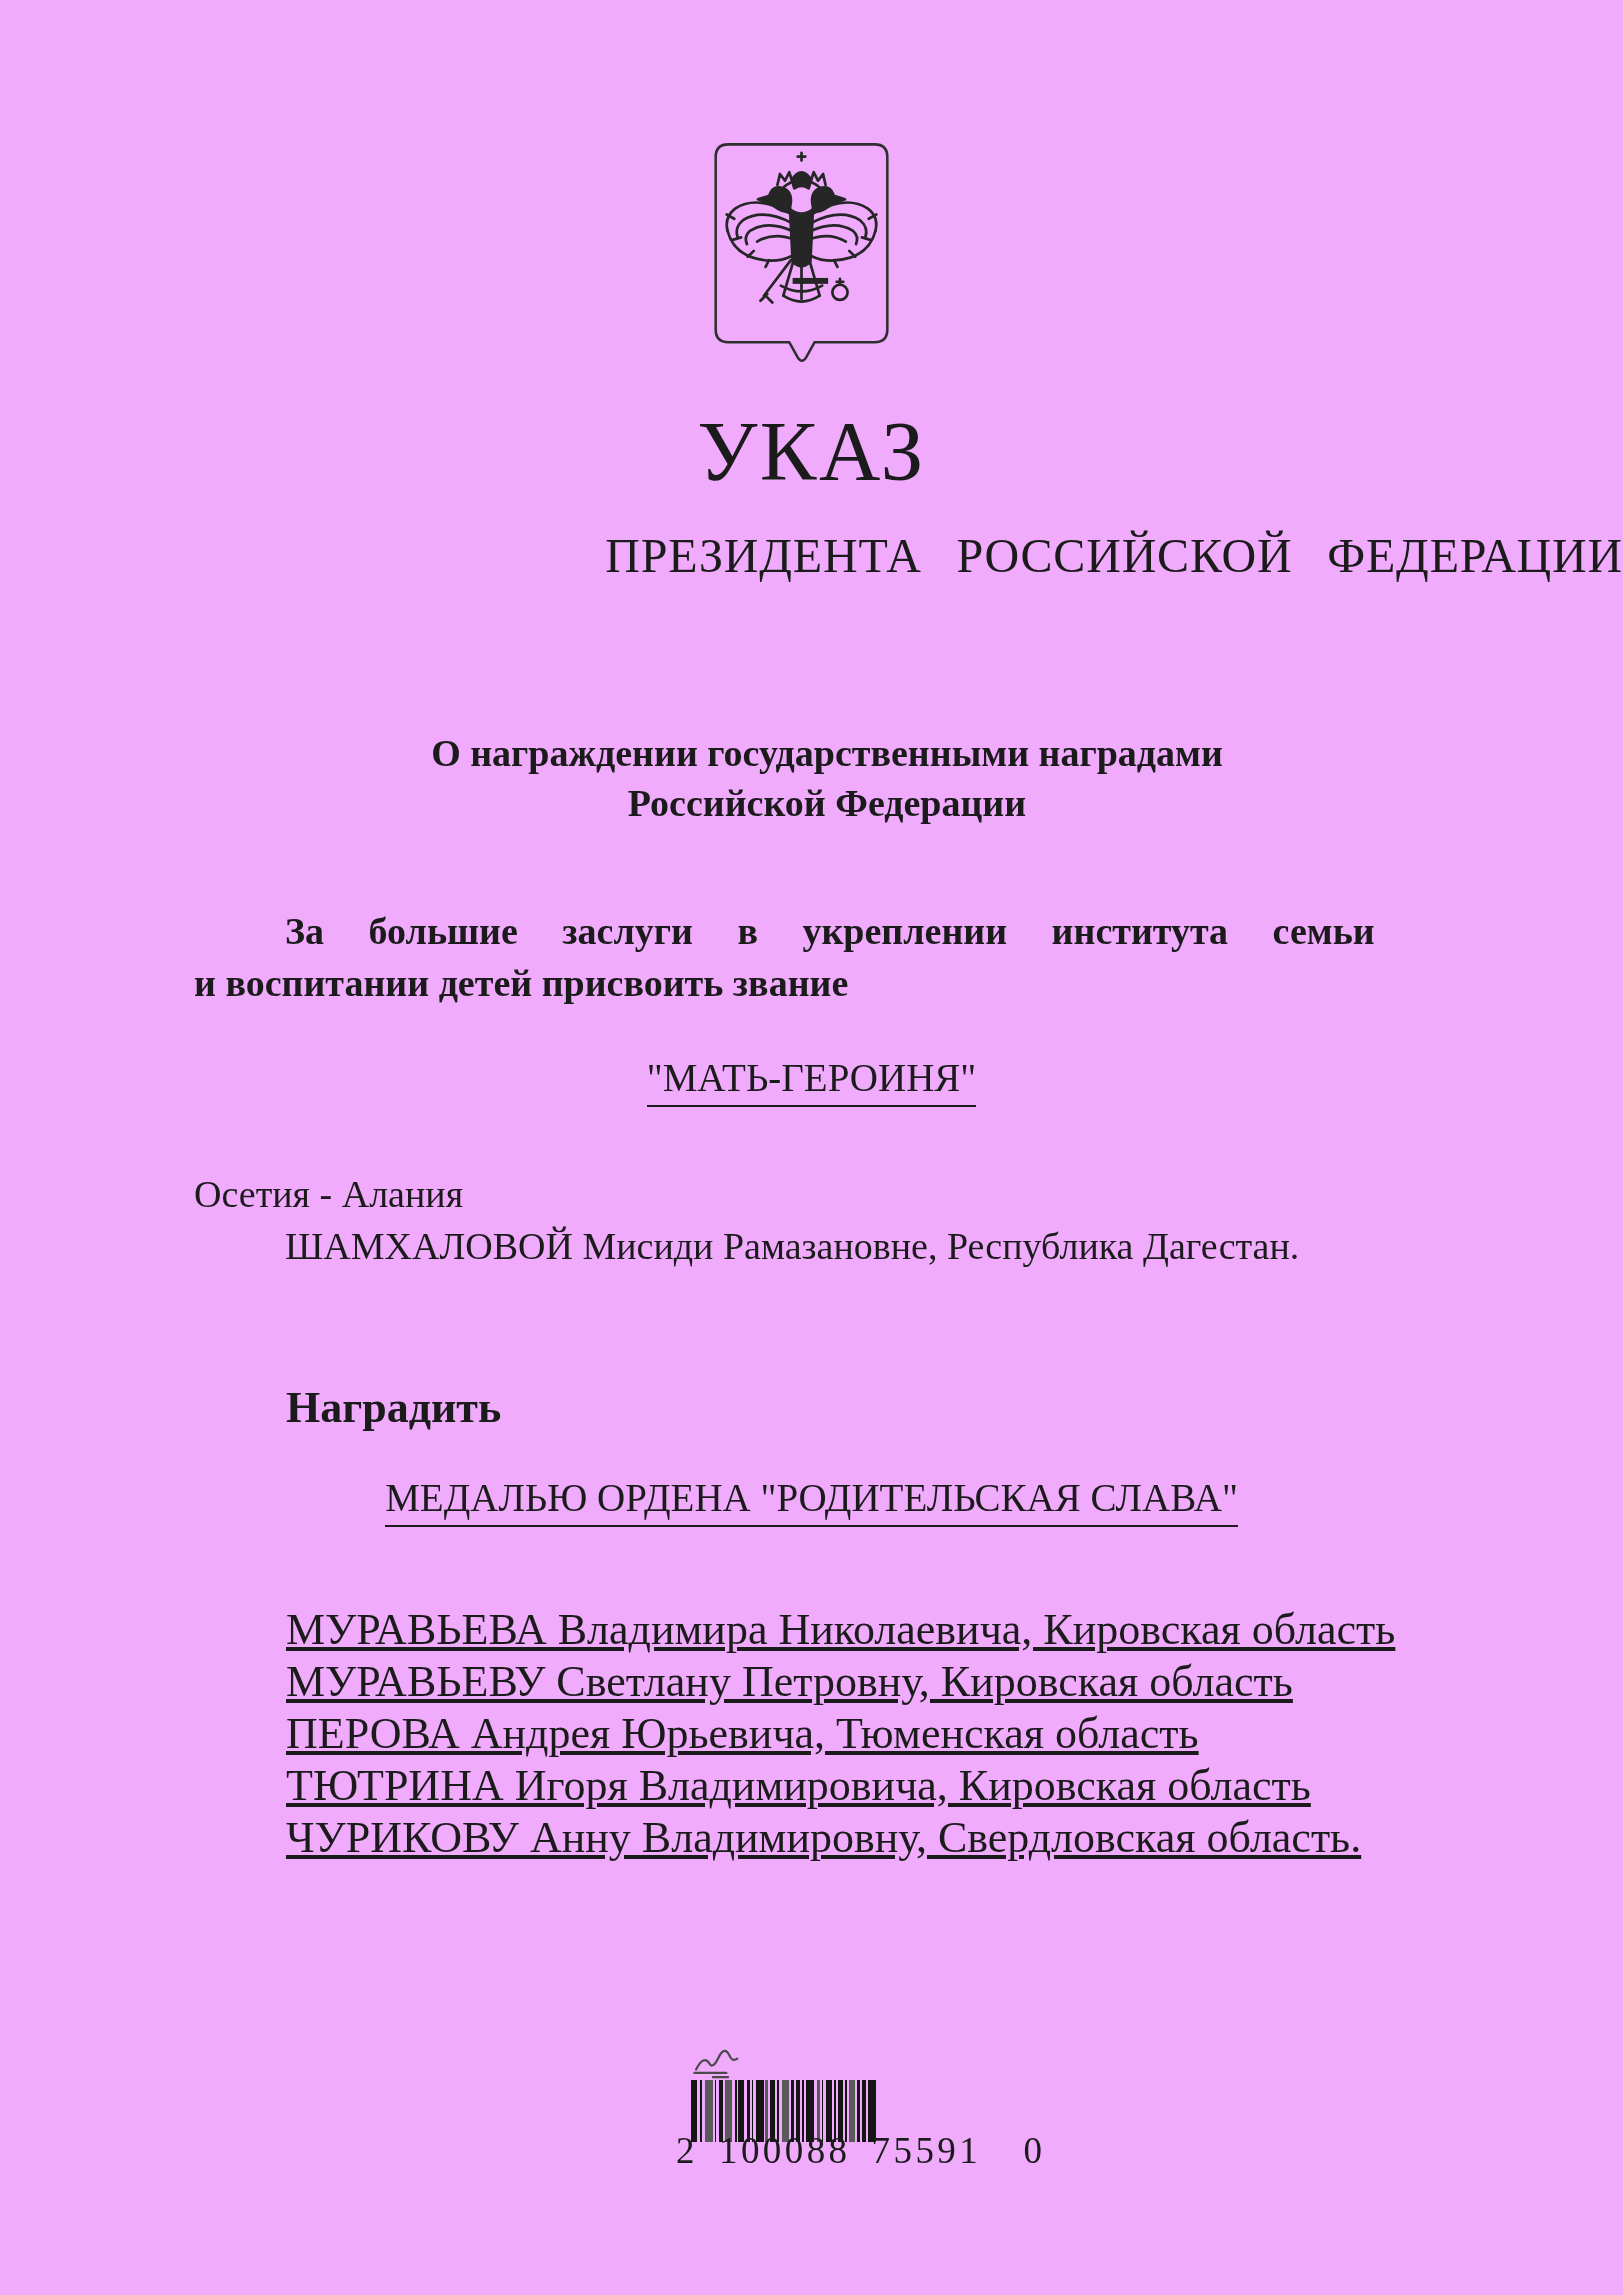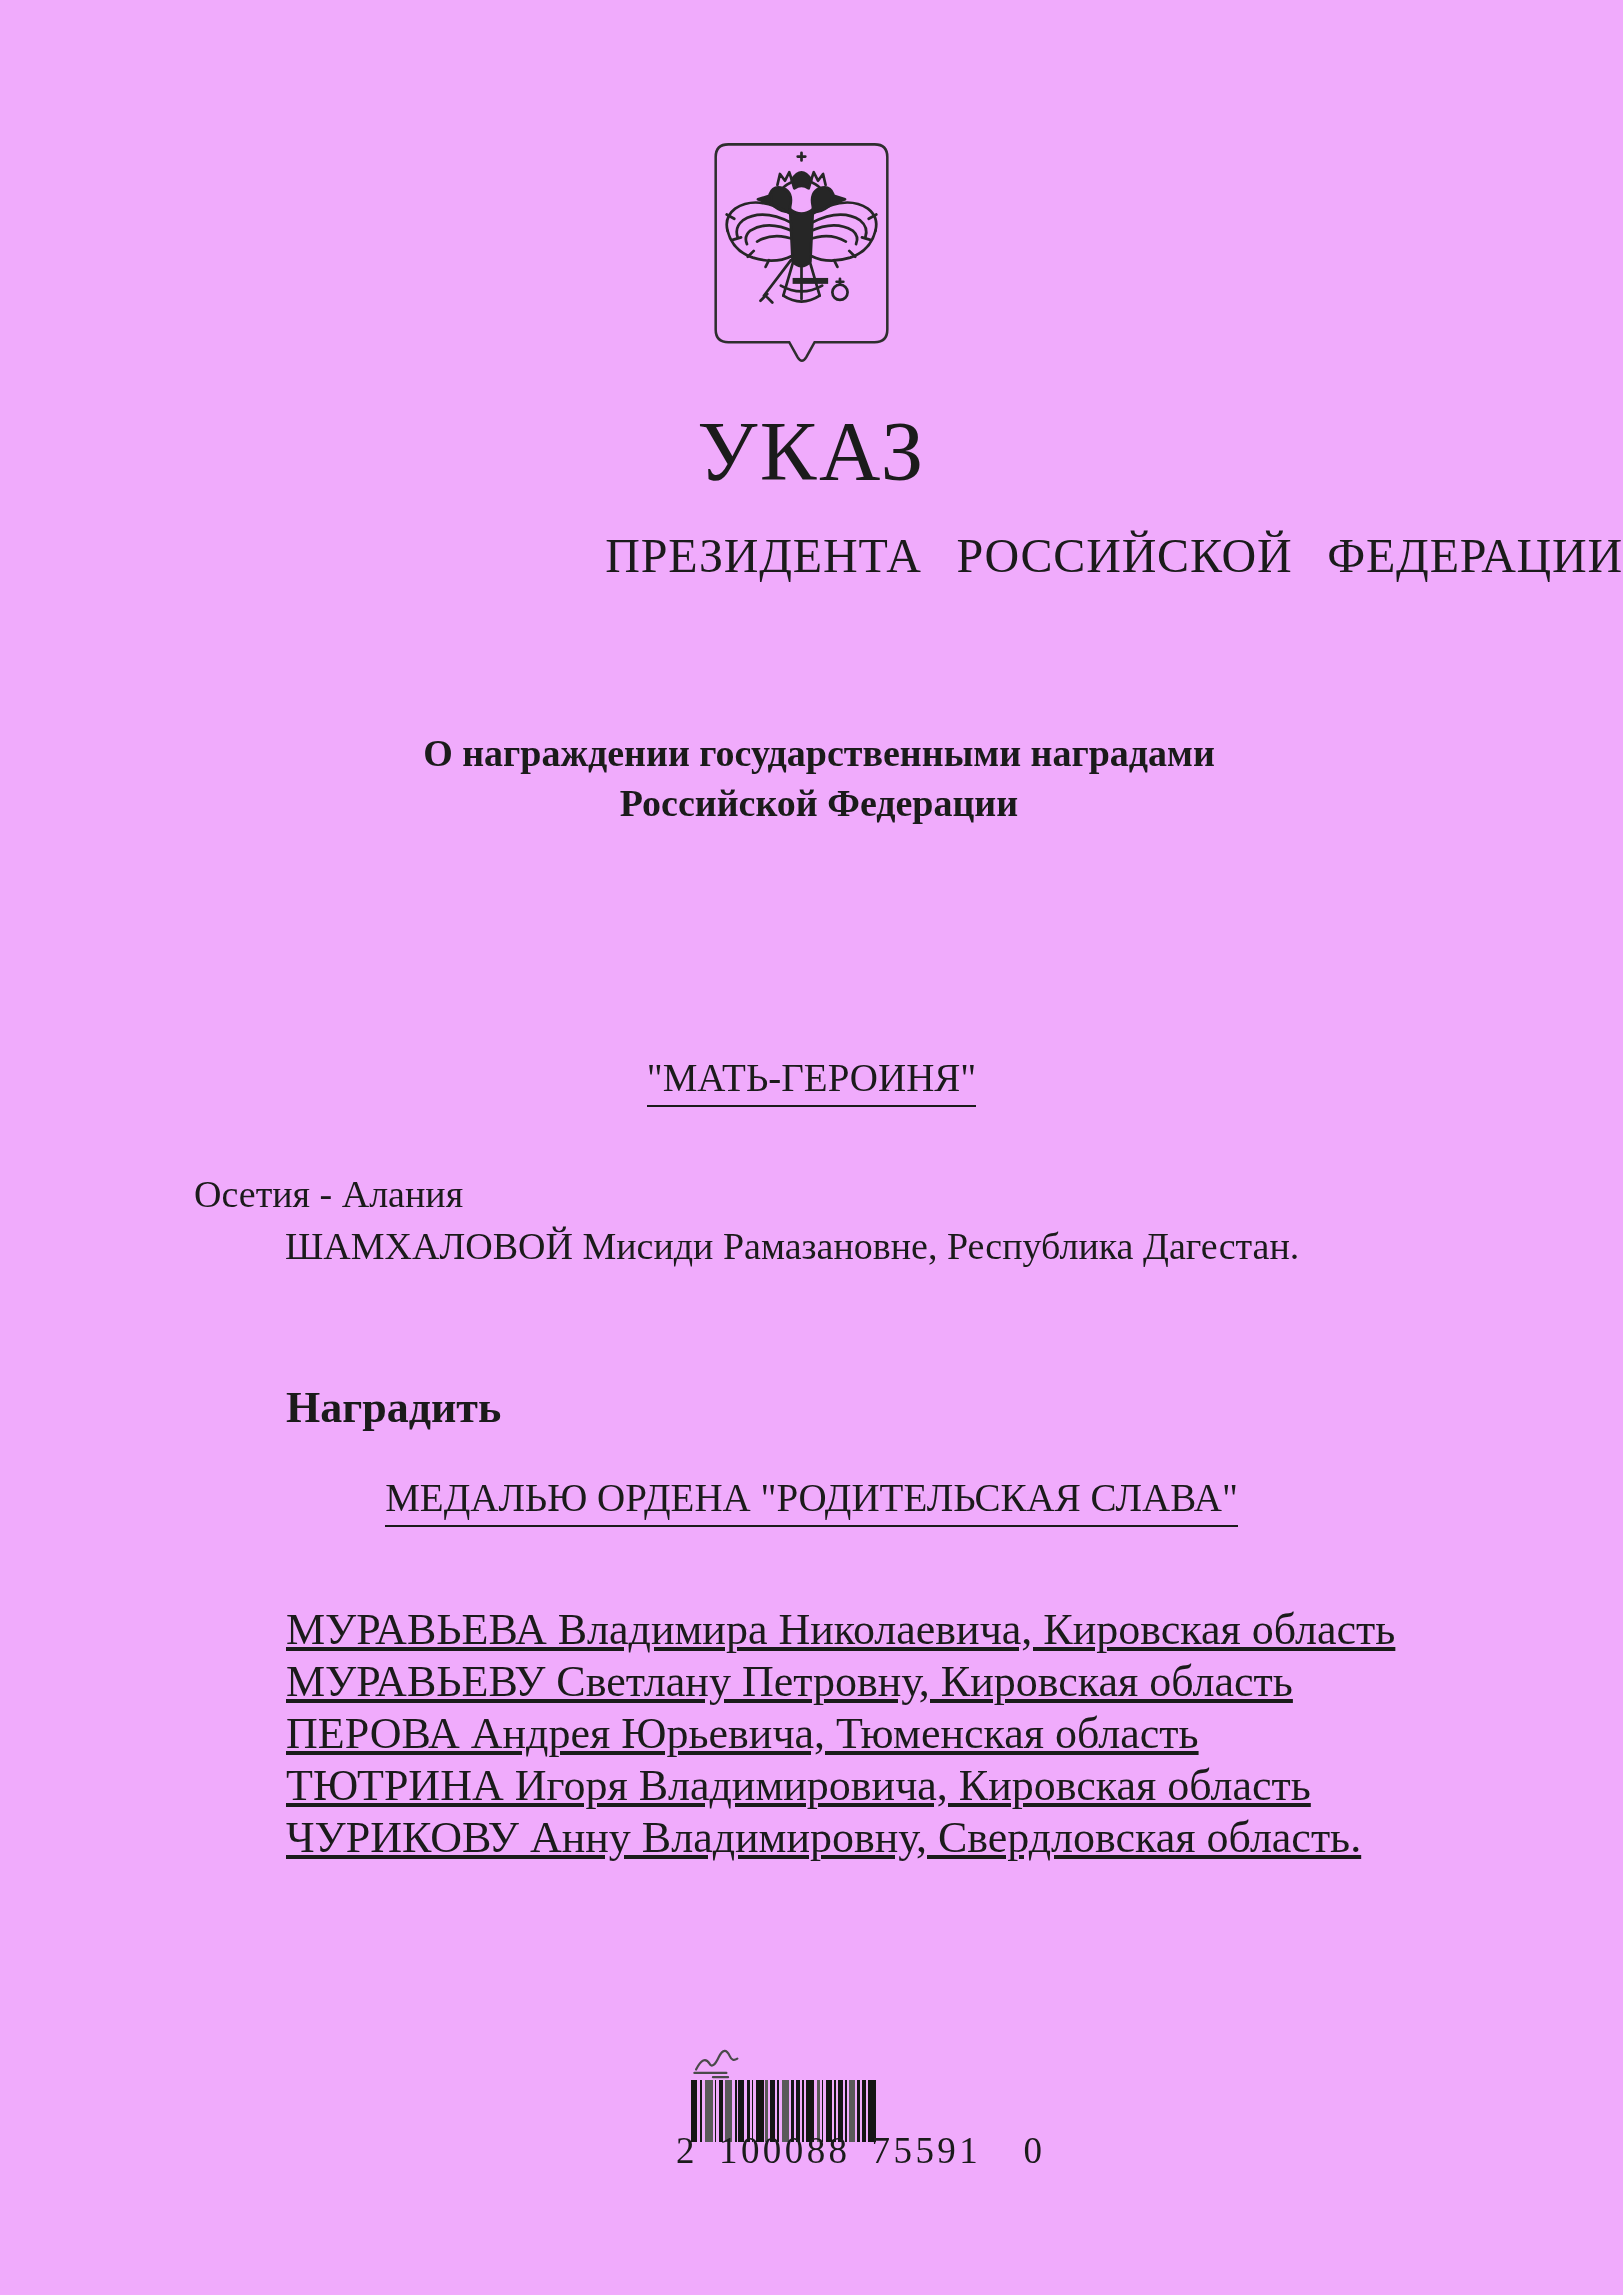--- a/index.html
+++ b/index.html
@@ -4,21 +4,21 @@
 <style>
   html,body{margin:0;padding:0;background:#ffffff;}
   .page{
     position:relative;width:1623px;height:2295px;background:#f0abfc;
     font-family:"Liberation Serif","DejaVu Serif",serif;color:#1b1b1b;overflow:hidden;
   }
   .abs{position:absolute;}
   .emblem{left:703px;top:135px;width:197px;height:247px;}
   .ukaz{left:0;top:409px;width:1623px;text-align:center;font-size:85px;line-height:85px;letter-spacing:2.5px;}
   .prez{left:0;top:530px;width:1623px;text-align:right;font-size:48px;line-height:51px;word-spacing:22px;letter-spacing:0.8px;}
-  .subject{left:202px;top:728px;width:1234px;text-align:center;font-weight:bold;font-size:38px;line-height:50px;}
+  .subject{left:210px;top:728px;width:1234px;text-align:center;font-weight:bold;font-size:38px;line-height:50px;}
   .preamble{left:194px;top:905px;width:1234px;font-weight:bold;font-size:38px;line-height:52px;}
   .preamble .l1{padding-left:91px;word-spacing:35px;white-space:nowrap;}
   .honor{left:0;top:1057px;width:1623px;text-align:center;font-size:39px;line-height:42px;}
   .uline{border-bottom:2.5px solid #1b1b1b;padding-bottom:6px;}
   .recips{left:194px;top:1168px;width:1234px;font-size:38px;line-height:52px;}
   .recips .l1{padding-left:91px;word-spacing:52px;white-space:nowrap;}
   .recips .l3{padding-left:91px;white-space:nowrap;}
   .award{left:286px;top:1387px;font-size:44px;line-height:42px;font-weight:bold;}
   .medal{left:0;top:1477px;width:1623px;text-align:center;font-size:39px;line-height:42px;}
   .list{left:286px;top:1604px;width:1184px;font-size:44px;line-height:52px;text-decoration:underline;}
@@ -64,20 +64,24 @@
   </div>
 
   <div class="abs ukaz">УКАЗ</div>
   <div class="abs prez">ПРЕЗИДЕНТА РОССИЙСКОЙ ФЕДЕРАЦИИ</div>
 
   <div class="abs subject">
     <div>О награждении государственными наградами</div>
     <div>Российской Федерации</div>
   </div>
 
+  <div class="abs preamble">
+    <div class="l1">За большие заслуги в укреплении института семьи</div>
+    <div class="l2">и воспитании детей присвоить звание</div>
+  </div>
 
   <div class="abs honor">
     <span class="uline">"МАТЬ-ГЕРОИНЯ"</span>
   </div>
 
   <div class="abs recips">
     <div class="l2">Осетия - Алания</div>
     <div class="l3">ШАМХАЛОВОЙ Мисиди Рамазановне, Республика Дагестан.</div>
   </div>
 

